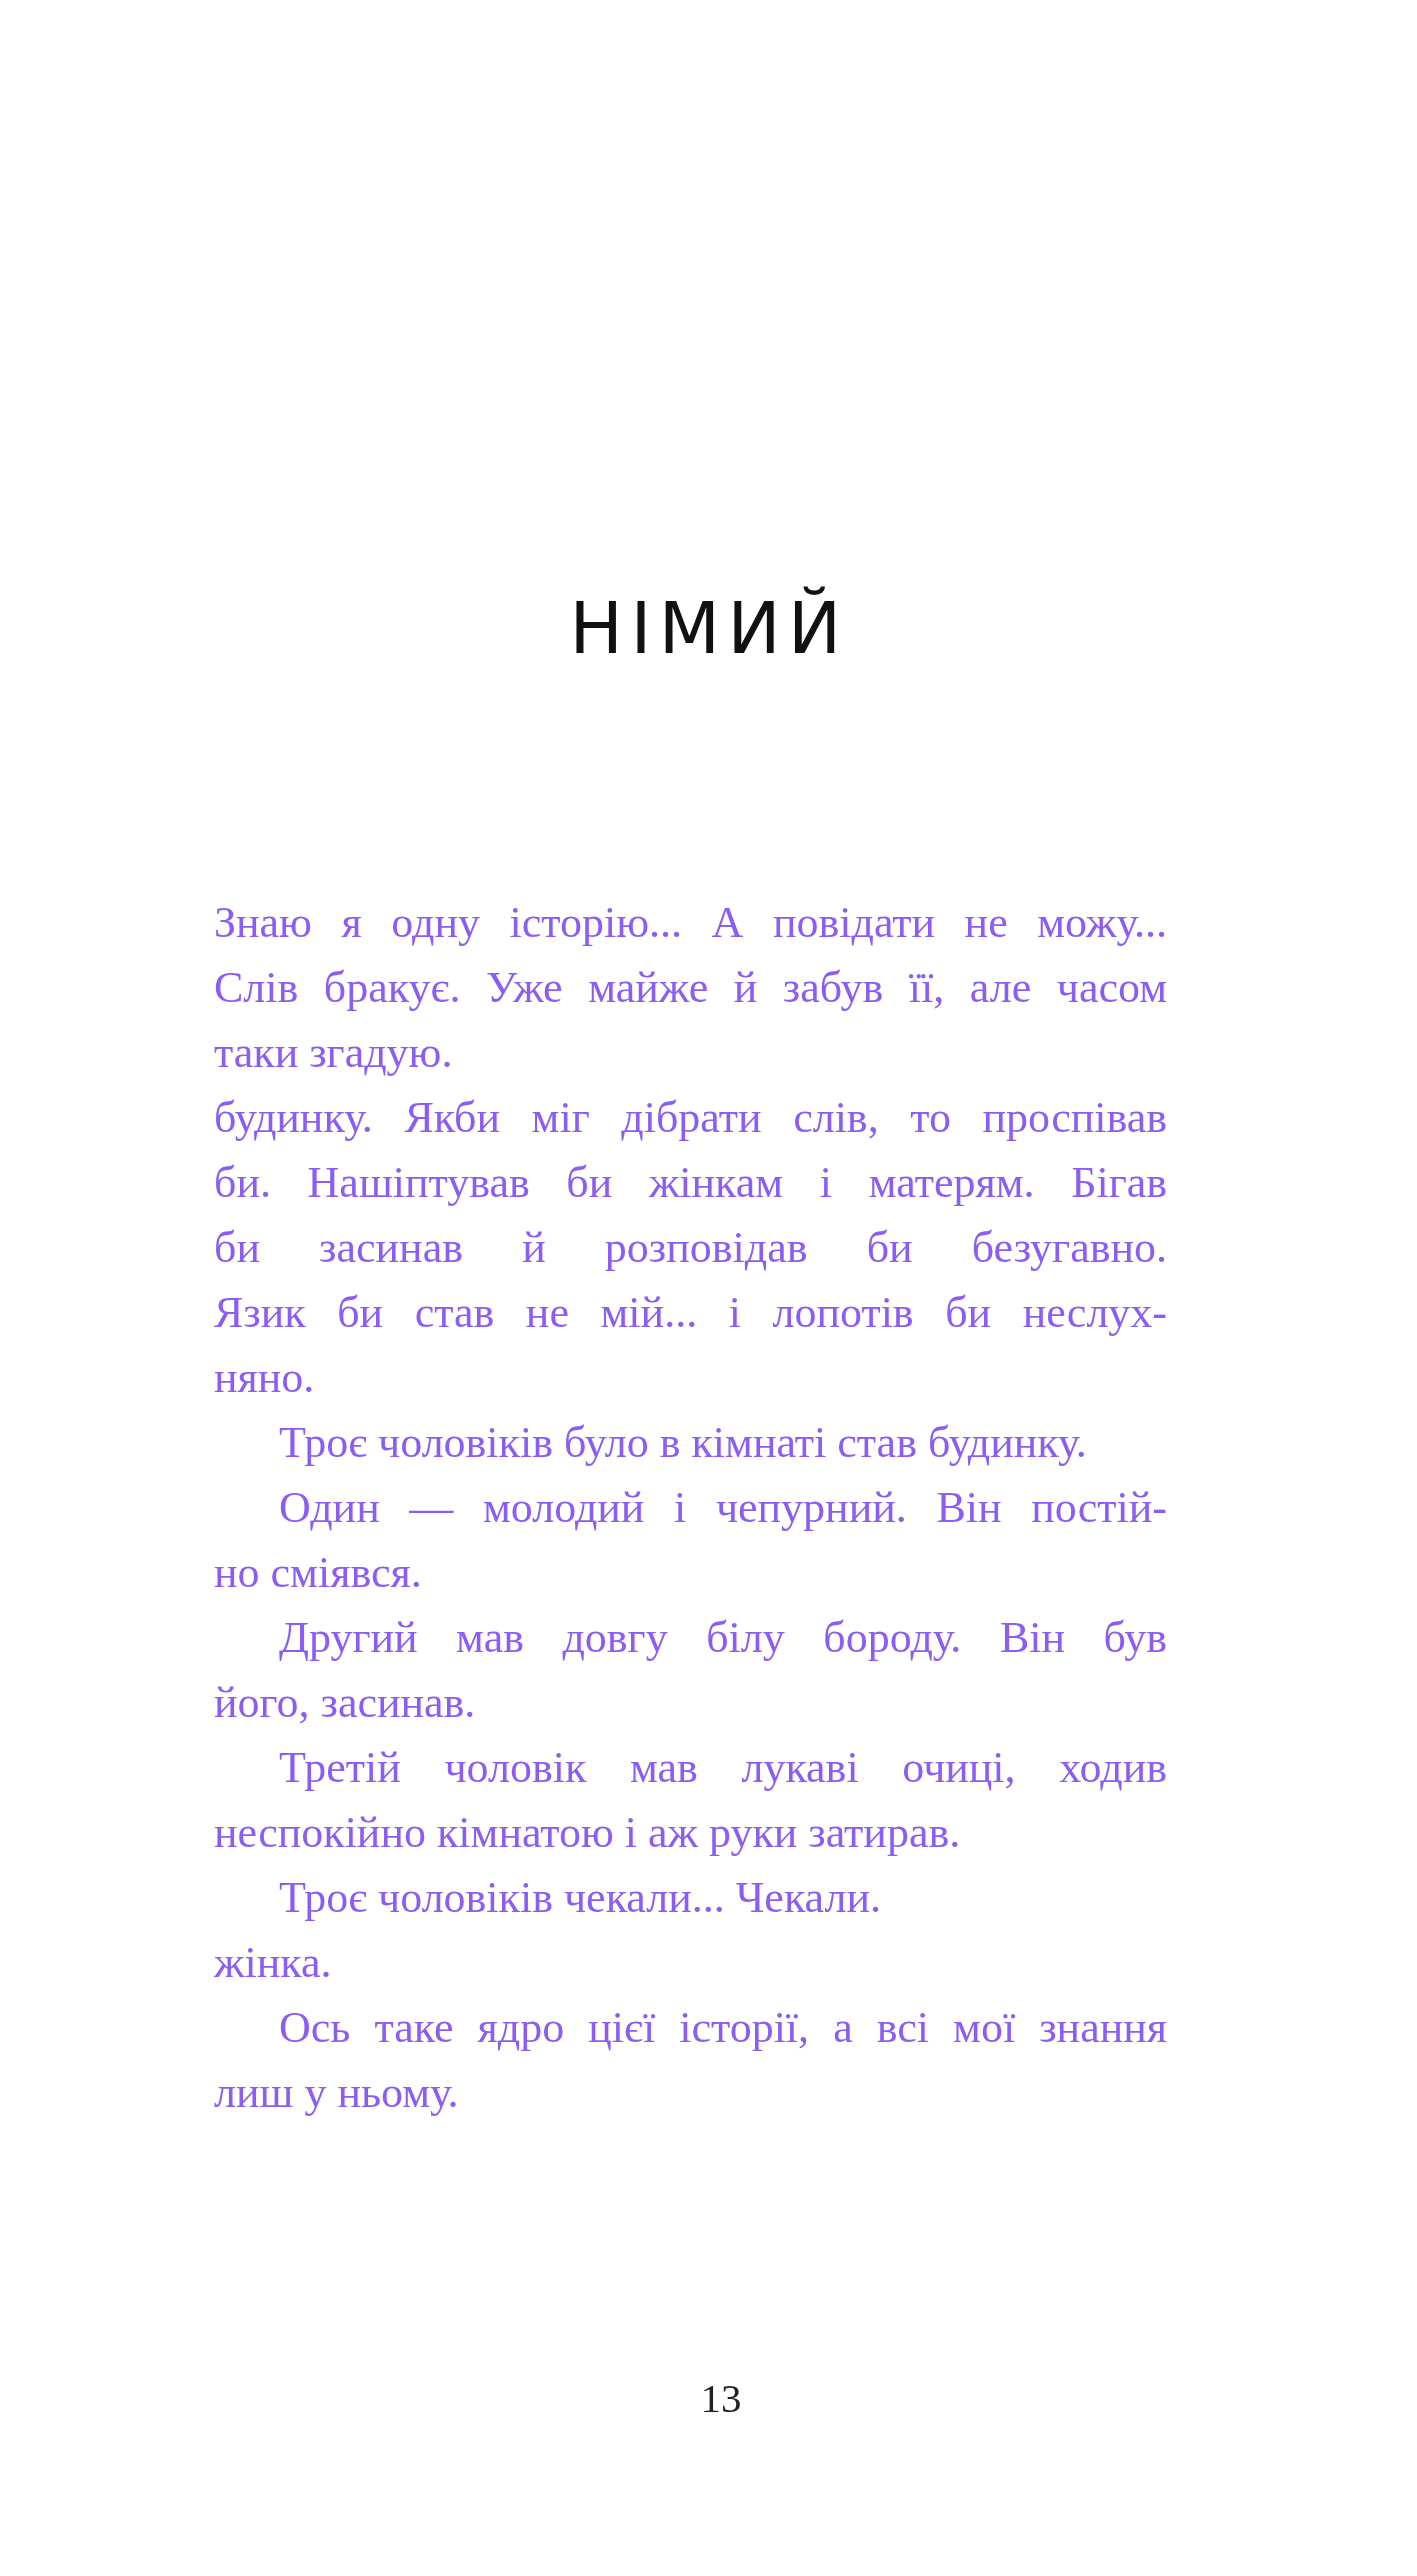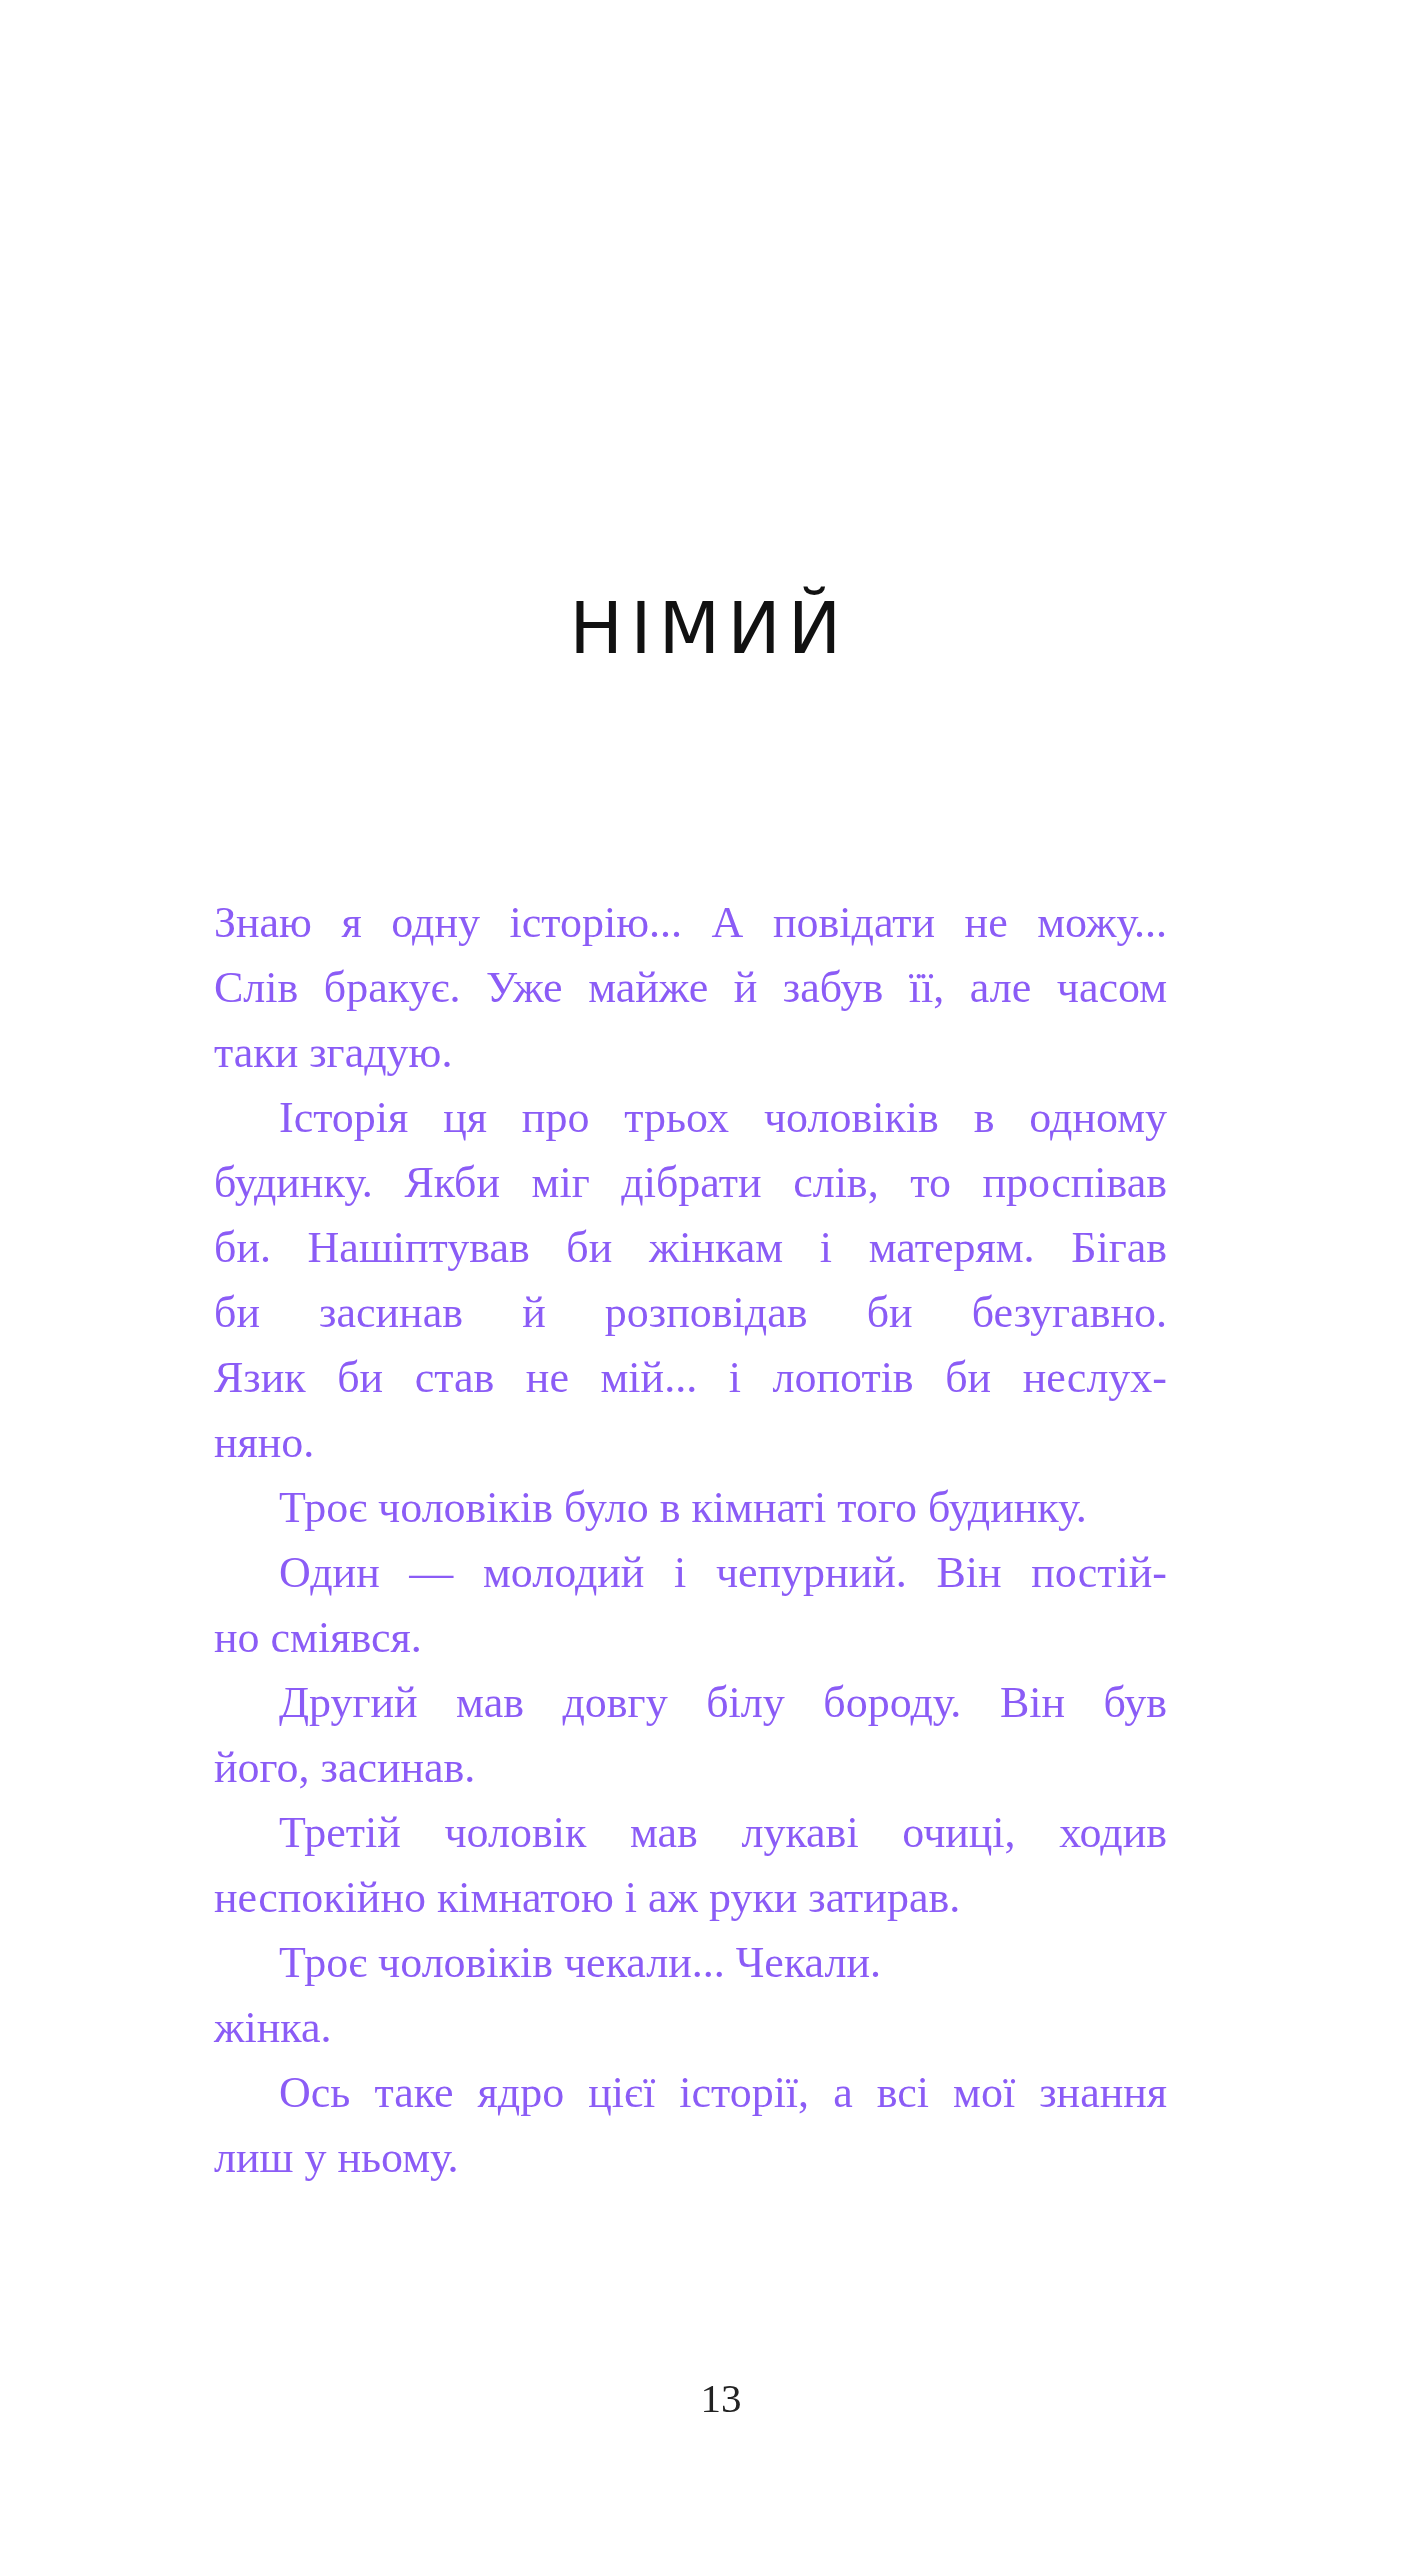--- a/index.html
+++ b/index.html
@@ -34,41 +34,38 @@
   <div class="line">
       <span>Знаю я одну історію... А повідати не можу...</span>
     </div>
   <div class="line">
       <span>Слів бракує. Уже майже й забув її, але часом</span>
     </div>
   <div class="line last">
       <span>таки згадую.</span>
     </div>
 
-  <div class="line indent">
-      <span>Історія ця про трьох чоловіків в одному</span>
-    </div>
   <div class="line">
       <span>будинку. Якби міг дібрати слів, то проспівав</span>
     </div>
   <div class="line">
       <span>би. Нашіптував би жінкам і матерям. Бігав</span>
     </div>
   <div class="line">
       <span>би засинав й розповідав би безугавно.</span>
     </div>
   <div class="line">
       <span>Язик би став не мій... і лопотів би неслух-</span>
     </div>
   <div class="line last">
       <span>няно.</span>
     </div>
 
   <div class="line indent last">
-      <span>Троє чоловіків було в кімнаті того будинку.</span>
+      <span>Троє чоловіків було в кімнаті став будинку.</span>
     </div>
 
   <div class="line indent">
       <span>Один — молодий і чепурний. Він постій-</span>
     </div>
   <div class="line last">
       <span>но сміявся.</span>
     </div>
 
   <div class="line indent">

